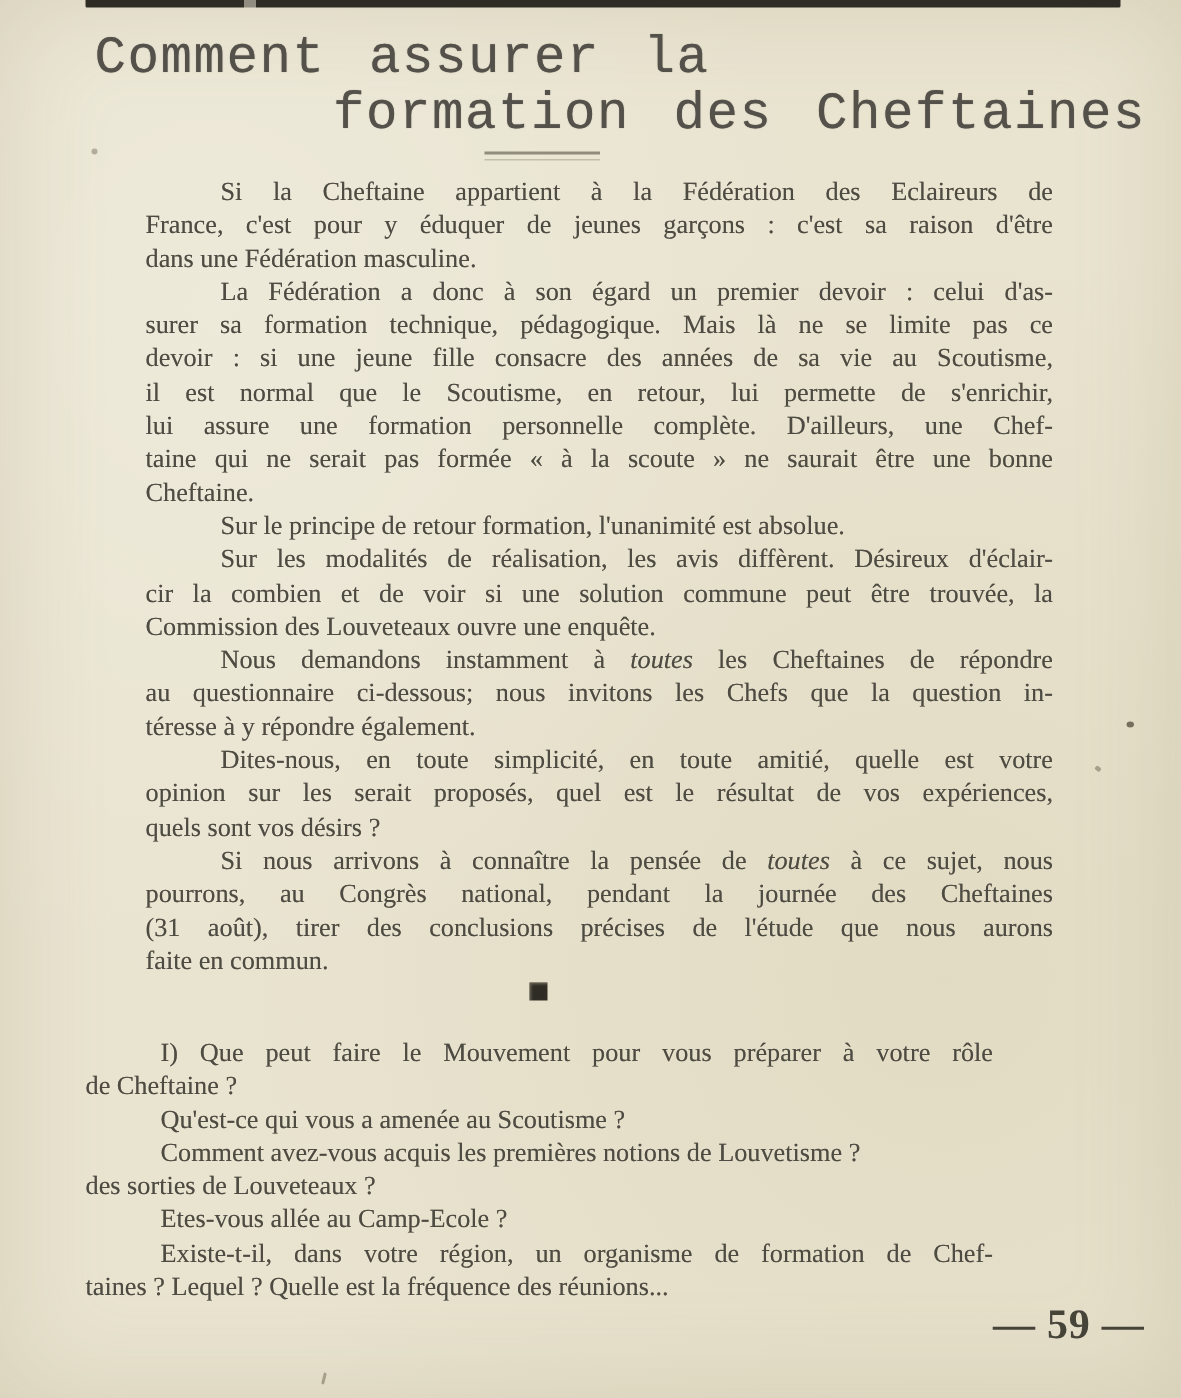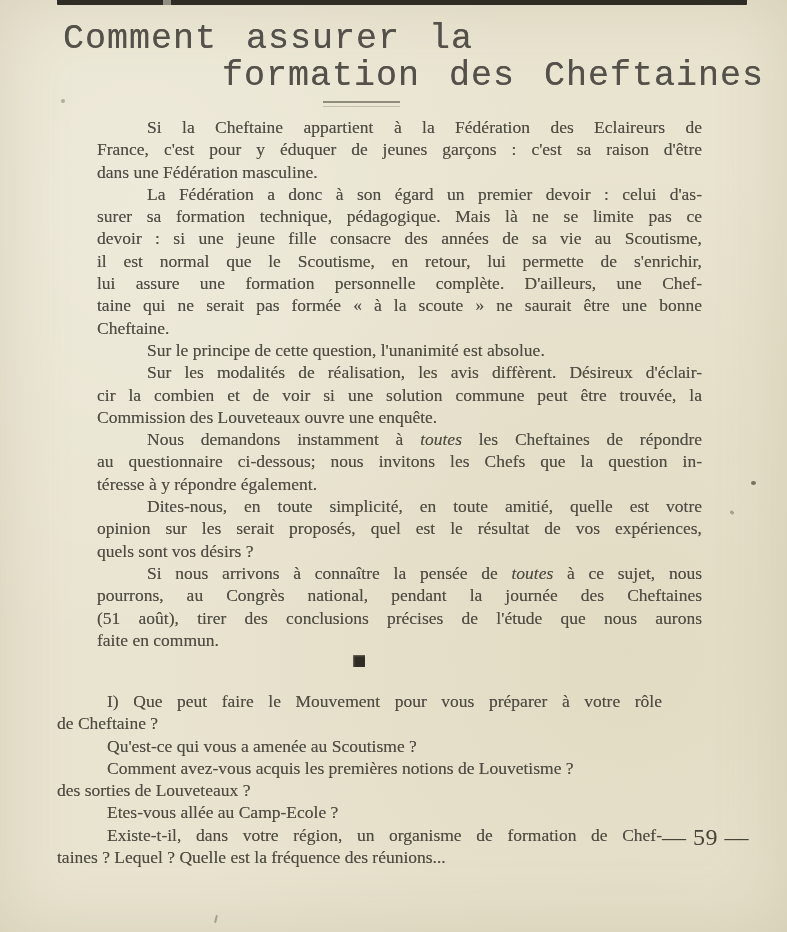--- a/index.html
+++ b/index.html
@@ -56,23 +56,23 @@
   .line.last { text-align: left; text-align-last: left; }
   .line em { }
 
   .ornament {
     position: absolute; left: 353px; top: 655px; width: 12px; height: 12px;
     background: var(--color-bar, #3c392f);
     box-shadow: inset 1px 1px 2px rgba(190,180,150,0.45);
   }
 
   .page-number {
-    position: absolute; left: 662px; top: 824px;
+    position: absolute; left: 662px; top: 868px;
     font-family: "Liberation Serif", serif;
-    font-weight: normal; font-size: 24px;
+    font-weight: bold; font-size: 28px;
     color: var(--color-pagenum, #464339);
     letter-spacing: 0.5px;
     white-space: nowrap;
   }
 
   .speck { position: absolute; background: #5a5443; border-radius: 50%; }
   .speck.s1 { left: 751px; top: 481px; width: 5px; height: 4px; opacity: 0.8; }
   .speck.s2 { left: 730px; top: 511px; width: 4px; height: 3px; opacity: 0.45; transform: rotate(40deg); border-radius: 30%; }
   .speck.s3 { left: 61px; top: 99px; width: 4px; height: 4px; opacity: 0.4; }
   .speck.s4 { left: 215px; top: 915px; width: 2px; height: 8px; opacity: 0.45; transform: rotate(14deg); border-radius: 1px; }
@@ -98,41 +98,41 @@
     <div class="para">
       <div class="line first">La Fédération a donc à son égard un premier devoir : celui d'as-</div>
       <div class="line">surer sa formation technique, pédagogique. Mais là ne se limite pas ce</div>
       <div class="line">devoir : si une jeune fille consacre des années de sa vie au Scoutisme,</div>
       <div class="line">il est normal que le Scoutisme, en retour, lui permette de s'enrichir,</div>
       <div class="line">lui assure une formation personnelle complète. D'ailleurs, une Chef-</div>
       <div class="line">taine qui ne serait pas formée « à la scoute » ne saurait être une bonne</div>
       <div class="line last">Cheftaine.</div>
     </div>
     <div class="para">
-      <div class="line first last">Sur le principe de cette question, l'unanimité est absolue.</div>
+      <div class="line first last">Sur le principe de retour formation, l'unanimité est absolue.</div>
     </div>
     <div class="para">
       <div class="line first">Sur les modalités de réalisation, les avis diffèrent. Désireux d'éclair-</div>
       <div class="line">cir la combien et de voir si une solution commune peut être trouvée, la</div>
       <div class="line last">Commission des Louveteaux ouvre une enquête.</div>
     </div>
     <div class="para">
       <div class="line first">Nous demandons instamment à <em>toutes</em> les Cheftaines de répondre</div>
       <div class="line">au questionnaire ci-dessous; nous invitons les Chefs que la question in-</div>
       <div class="line last">téresse à y répondre également.</div>
     </div>
     <div class="para">
       <div class="line first">Dites-nous, en toute simplicité, en toute amitié, quelle est votre</div>
       <div class="line">opinion sur les serait proposés, quel est le résultat de vos expériences,</div>
       <div class="line last">quels sont vos désirs ?</div>
     </div>
     <div class="para">
       <div class="line first">Si nous arrivons à connaître la pensée de <em>toutes</em> à ce sujet, nous</div>
       <div class="line">pourrons, au Congrès national, pendant la journée des Cheftaines</div>
-      <div class="line">(51 août), tirer des conclusions précises de l'étude que nous aurons</div>
+      <div class="line">(31 août), tirer des conclusions précises de l'étude que nous aurons</div>
       <div class="line last">faite en commun.</div>
     </div>
   </div>
 
 <div class="ornament"></div>
 
 <div class="textblock questions">
     <div class="para">
       <div class="line first">I) Que peut faire le Mouvement pour vous préparer à votre rôle</div>
       <div class="line last">de Cheftaine ?</div>

